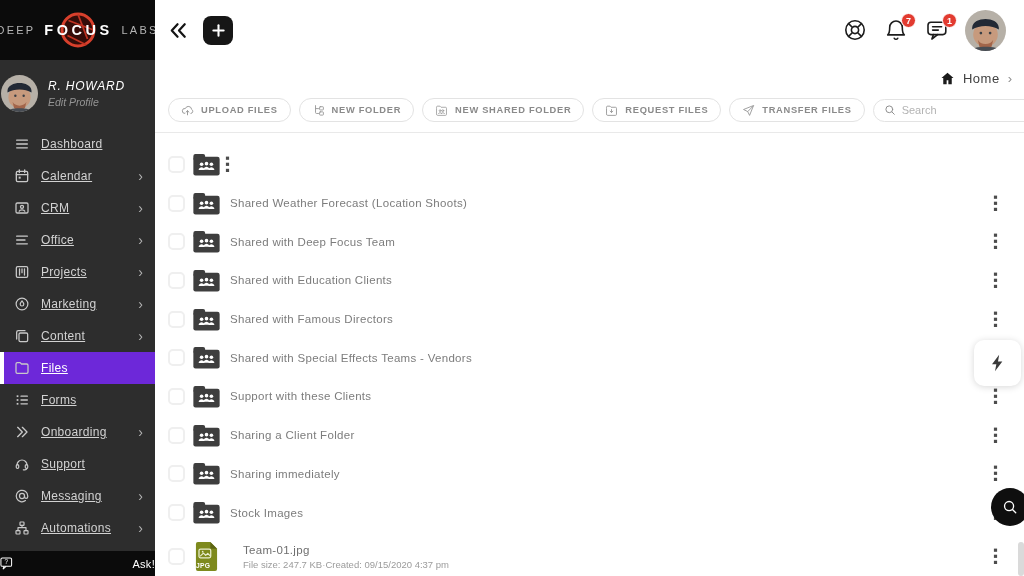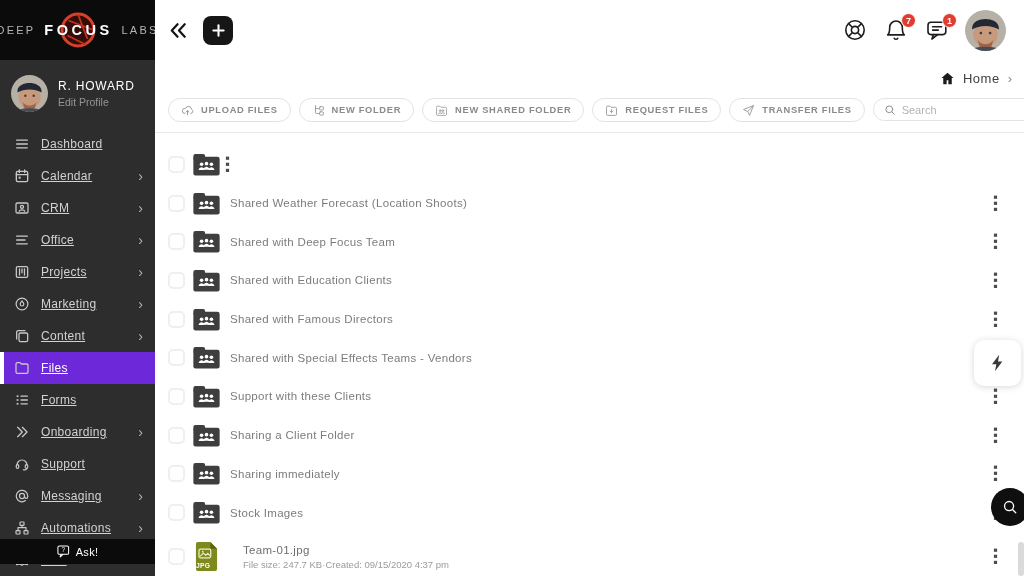--- a/index.html
+++ b/index.html
@@ -23,45 +23,45 @@
   .plus-btn .g { width:19px; height:19px; color:#fff; }
   .tb-spacer { flex:1; }
   .tb-icon { width:24px; height:24px; color:#1c1c1c; position:relative; margin-left:17px; cursor:pointer; }
   .badge { position:absolute; top:-5px; right:-8px; min-width:15px; height:15px; border-radius:8px;
            background:#e23b30; color:#fff; font-size:9px; font-weight:700; display:flex;
            align-items:center; justify-content:center; padding:0 3px; border:1px solid #fff; }
   .avatar-top { width:41px; height:41px; border-radius:50%; overflow:hidden; margin-left:16px; cursor:pointer; flex-shrink:0; }
 
   
   .sidebar { position:absolute; top:60px; left:0; width:155px; bottom:0; background:#2d2d2d; z-index:10; }
-  .profile { height:66px; display:flex; align-items:center; padding:0 11px; gap:10px; cursor:pointer; }
+  .profile { height:66px; display:flex; align-items:center; padding:0 1px; gap:10px; cursor:pointer;font-style:italic; }
   .profile-avatar { width:37px; height:37px; border-radius:50%; overflow:hidden; flex-shrink:0; }
   .profile-name { color:#fff; font-size:12px; letter-spacing:.8px; font-weight:500; white-space:nowrap; }
   .profile-edit { color:#949494; font-size:10.5px; margin-top:3px; }
   .nav { position:absolute; top:68px; left:0; right:0; bottom:0; overflow:hidden; }
   .nav-item { height:32px; display:flex; align-items:center; padding:0 12px 0 14px; gap:11px;
               color:#d2d2d2; cursor:pointer; position:relative; }
   .nav-item.active { background:#6d28d9; color:#fff; }
   .nav-item.active::before { content:""; position:absolute; left:0; top:0; bottom:0; width:4px; background:#fff; }
   .nav-icon { width:16px; height:16px; color:#c9c9c9; flex-shrink:0; }
   .nav-label { font-size:12px; letter-spacing:.3px; flex:1; white-space:nowrap;text-decoration:underline; }
   .nav-chevron { color:#b2b2b2; font-size:14px; line-height:1; }
-  .ask-bar { position:absolute; bottom:12px; left:0; width:155px; height:25px; background:#0b0b0b;
-             display:flex; align-items:center; justify-content:center; gap:6px; color:#fff; cursor:pointer; z-index:12; }
+  .ask-bar { position:absolute; bottom:0; left:0; width:155px; height:25px; background:#0b0b0b;
+             display:flex; align-items:center; justify-content:space-between; gap:6px; color:#fff; cursor:pointer; z-index:12; }
   .ask-icon { width:13px; height:13px; color:#fff; }
   .ask-label { font-size:11px; letter-spacing:.3px; }
 
   
   .main { position:absolute; left:155px; top:60px; right:0; bottom:0; background:#fff; }
   .main-header { border-bottom:1px solid #e9e9e9; padding:9px 12px 10px 13px; }
   .breadcrumb { display:flex; align-items:center; gap:8px; padding:2px 0 12px 2px;justify-content:flex-end; }
   .home-icon { width:15px; height:15px; color:#1b1b1b; cursor:pointer; }
   .breadcrumb-label { font-size:13px; color:#404040; letter-spacing:.5px; cursor:pointer; }
   .breadcrumb-chevron { color:#8e8e8e; font-size:13px; }
-  .toolbar { display:flex; align-items:flex-start; gap:8px; }
+  .toolbar { display:flex; align-items:center; gap:8px; }
   .tb-btn { display:flex; align-items:center; gap:7px; height:24px; padding:0 12px; border:1px solid #e3e3e3;
             border-radius:12px; background:#fff; color:#8a8a8a; font-size:9.3px; letter-spacing:.7px;
             font-weight:600; cursor:pointer; white-space:nowrap; font-family:inherit; }
   .tb-btn-icon { width:13px; height:13px; color:#999; }
   .search-wrap { margin-left:auto; display:flex; align-items:center; gap:8px; }
   .search-box { width:208px; height:23px; border:1px solid #e3e3e3; border-radius:12px;
                 display:flex; align-items:center; padding:0 10px; gap:6px; background:#fff; }
   .search-icon { width:12px; height:12px; color:#8f8f8f; flex-shrink:0; }
   .search-input { border:none; outline:none; flex:1; font-size:11px; color:#555;
                   background:transparent; font-family:inherit; min-width:0; }

